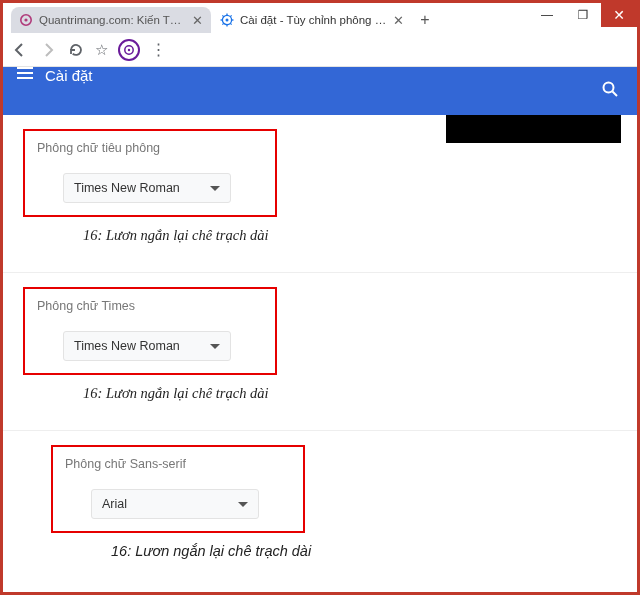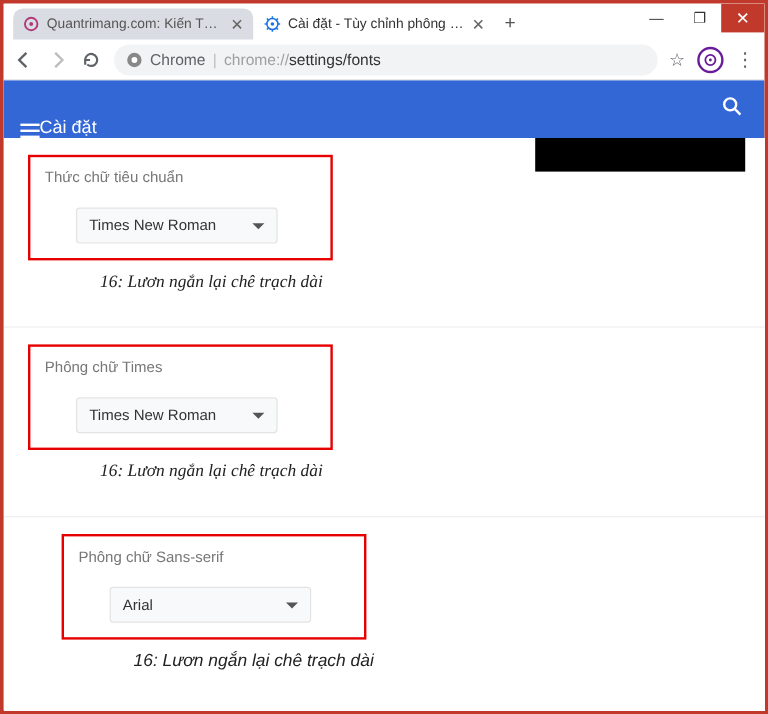--- a/index.html
+++ b/index.html
@@ -94,23 +94,23 @@
   .ext-circle {
     width:22px; height:22px; border-radius:50%;
     border:2px solid #6a1b9a; display:flex; align-items:center; justify-content:center; color:#6a1b9a; font-size:12px;
   }
   .kebab { font-size:16px; color:#5f6368; }
   .blue-header {
     height: 48px;
     background:#3367d6;
     color:#fff;
     display:flex;
-    align-items:flex-end;
+    align-items:flex-start;
     padding: 0 14px;
-    gap: 0;
+    gap: 12px;
     position: relative;
   }
   .hamburger { display:flex; flex-direction:column; gap:3px; }
   .hamburger span { display:block; width:16px; height:2px; background:#fff; }
   .blue-header .title-text { font-size: 15px; }
   .blue-header .search-i { position:absolute; right: 18px; top:50%; transform:translateY(-50%); }
   .content-area {
     position: absolute;
     top: 112px;
     left: 0;
@@ -229,31 +229,20 @@
       <svg width="16" height="16" viewBox="0 0 16 16">
           <path d="M6 2 L12 8 L6 14" fill="none" stroke="#bdbdbd" stroke-width="2"></path>
         </svg>
     </div>
     <div class="nav-icon">
       <svg width="16" height="16" viewBox="0 0 16 16">
           <path d="M3 8a5 5 0 1 1 1.7 3.7" fill="none" stroke="#5f6368" stroke-width="1.8"></path>
           <path d="M3 12 L3 8 L7 8" fill="none" stroke="#5f6368" stroke-width="1.8"></path>
         </svg>
     </div>
-    <div class="address">
-      <span class="chrome-glyph">
-        <svg width="14" height="14" viewBox="0 0 14 14">
-            <circle cx="7" cy="7" r="6" fill="#888"></circle>
-            <circle cx="7" cy="7" r="2.4" fill="#fff"></circle>
-          </svg>
-      </span>
-      <span class="chrome-text">Chrome</span>
-      <span class="sep">|</span>
-      <span><span class="path-grey">chrome://</span><span style="color:#333">settings/fonts</span></span>
-    </div>
     <div class="star">☆</div>
     <div class="ext-circle">
       <svg width="12" height="12" viewBox="0 0 12 12">
           <circle cx="6" cy="6" r="4.2" fill="none" stroke="#6a1b9a" stroke-width="1.5"></circle>
           <circle cx="6" cy="6" r="1.2" fill="#6a1b9a"></circle>
         </svg>
     </div>
     <div class="kebab">⋮</div>
   </div>
 
@@ -270,21 +259,21 @@
           <line x1="11.5" y1="11.5" x2="16" y2="16" stroke="#fff" stroke-width="2"></line>
         </svg>
     </div>
   </div>
 
   <div class="content-area">
     <div class="content-inner">
 
       <div class="section">
         <div class="redbox">
-          <div class="section-label">Thức chữ tiêu chuẩn</div>
+          <div class="section-label">Phông chữ tiêu phông</div>
           <div class="select">
             <span>Times New Roman</span>
             <span class="caret"></span>
           </div>
         </div>
         <div class="sample-row">16: Lươn ngắn lại chê trạch dài</div>
       </div>
 
       <div class="section">
         <div class="redbox">

